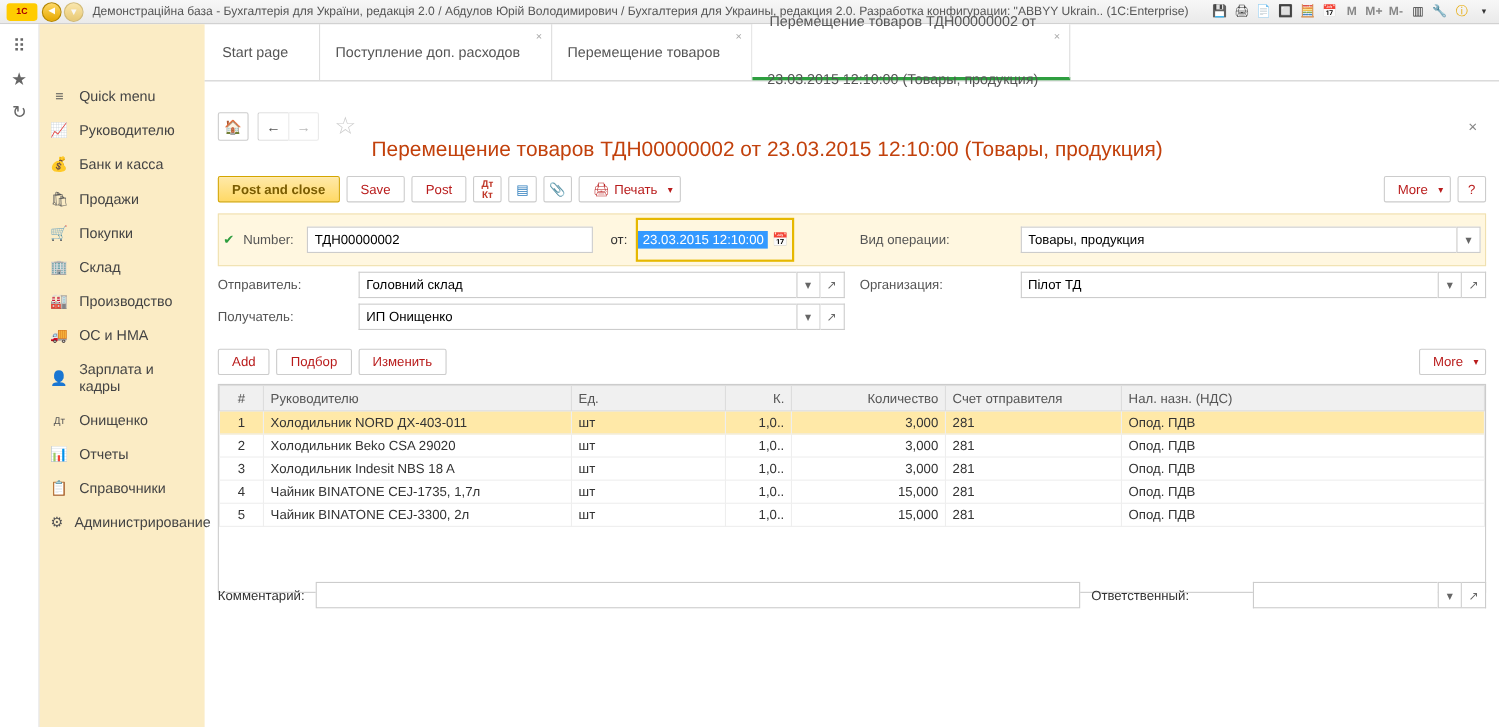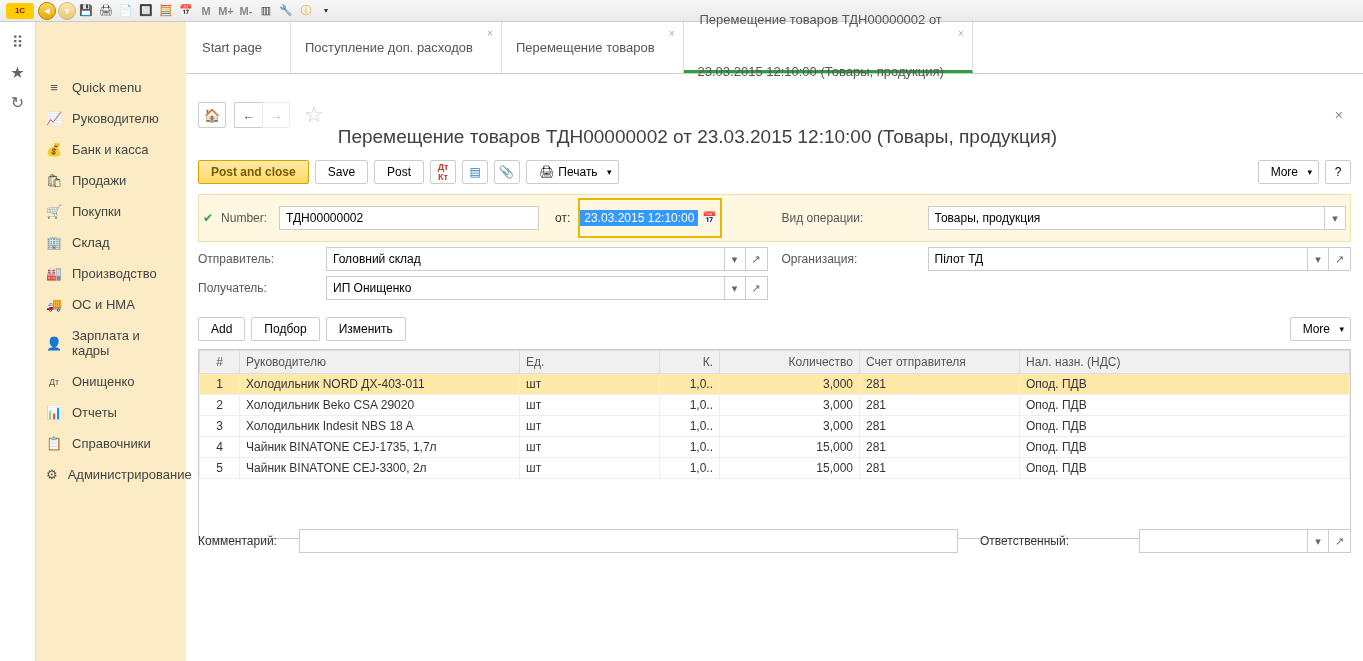--- a/index.html
+++ b/index.html
@@ -30,26 +30,26 @@
 .tab.active { border-bottom: 3px solid #2e9e3f; background: #fff; }
 .tab-multiline { flex-direction: column; justify-content: center; align-items: center; text-align: center; line-height: 1.2; padding: 4px 28px 4px 14px; gap: 36px; }
 
 
 .page-head { display: flex; align-items: center; padding: 8px 12px; gap: 8px; }
 .pg-btn { width: 28px; height: 26px; border: 1px solid #ccc; background: #fff; display: flex; align-items: center; justify-content: center; cursor: pointer; font-size: 13px; color: #555; border-radius: 2px; }
 .pg-btn-group { display: flex; }
 .pg-btn-group .pg-btn:first-child { border-right: none; border-radius: 2px 0 0 2px; }
 .pg-btn-group .pg-btn:last-child { border-radius: 0 2px 2px 0; }
 .star-big { font-size: 22px; color: #ccc; cursor: pointer; margin: 0 6px; }
-.page-title { font-size: 19px; color: #404040; flex: 1; margin-top: 44px; }
+.page-title { font-size: 19px; color: #c2410c; flex: 1; margin-top: 44px; }
 .close-x { font-size: 14px; color: #888; cursor: pointer; padding: 4px 8px; }
 
 
 .toolbar { display: flex; align-items: center; padding: 4px 12px; gap: 6px; }
-.btn { height: 24px; padding: 0 12px; border: 1px solid #ccc; background: #fff; cursor: pointer; font-size: 12px; color: #000000; border-radius: 2px; display: flex; align-items: center; }
+.btn { height: 24px; padding: 0 12px; border: 1px solid #ccc; background: #fff; cursor: pointer; font-size: 12px; color: #b91c1c; border-radius: 2px; display: flex; align-items: center; }
 .btn.primary { background: linear-gradient(#ffe9a8, #ffd966); border-color: #d4a500; color: #7a5c00; font-weight: bold; }
 .btn.icon-only { padding: 0; width: 26px; justify-content: center; }
 .toolbar-spacer { flex: 1; }
 .btn.more { padding-right: 20px; position: relative; }
 .btn.more::after { content: "▾"; position: absolute; right: 6px; font-size: 9px; }
 
 
 .form { padding: 6px 12px; }
 .form-row { display: flex; align-items: center; margin-bottom: 5px; gap: 8px; }
 .form-label { width: 72px; font-size: 12px; color: #555; text-align: left; }
@@ -77,34 +77,35 @@
 
 .table-wrap { margin: 2px 12px; border: 1px solid #ccc; height: 190px; overflow: auto; }
 table { width: 100%; border-collapse: collapse; font-size: 12px; }
 th { background: #f0f0f0; border: 1px solid #ddd; padding: 4px 6px; text-align: left; font-weight: normal; color: #555; }
 td { border: 1px solid #eee; padding: 3px 6px; }
 tr.selected td { background: #ffe9a8; }
 td.num, th.num { text-align: right; }
 td.idx, th.idx { text-align: center; width: 40px; }
 
 
-.footer { display: flex; align-items: center; padding: 8px 12px; gap: 22px; position: absolute; bottom: 100px; left: 0; right: 0; }
+.footer { display: flex; align-items: center; padding: 8px 12px; gap: 10px; position: absolute; bottom: 100px; left: 0; right: 0; }
 
 
 ::-webkit-scrollbar { width: 14px; height: 14px; }
 ::-webkit-scrollbar-track { background: #f0f0f0; }
 ::-webkit-scrollbar-thumb { background: #ccc; border: 1px solid #bbb; }
 </style>
 </head>
 <body>
 
 <div class="titlebar">
   <div class="logo">1C</div>
   <div class="nav-btn">◄</div>
   <div class="nav-btn" style="opacity:.5">▾</div>
+  <div class="title-text">Демонстраційна база - Бухгалтерія для України, редакція 2.0 / Абдулов Юрій Володимирович / Бухгалтерия для Украины, редакция 2.0. Разработка конфигурации: "ABBYY Ukrain.. (1C:Enterprise)</div>
   <div class="tb-icons">
     <span class="tb-icon">💾</span>
     <span class="tb-icon">🖨</span>
     <span class="tb-icon">📄</span>
     <span class="tb-icon">🔲</span>
     <span class="tb-icon" style="color:#e67e00">🧮</span>
     <span class="tb-icon" style="color:#c0392b">📅</span>
     <span class="tb-icon" style="color:#888;font-weight:bold">M</span>
     <span class="tb-icon" style="color:#888;font-weight:bold">M+</span>
     <span class="tb-icon" style="color:#888;font-weight:bold">M-</span>

